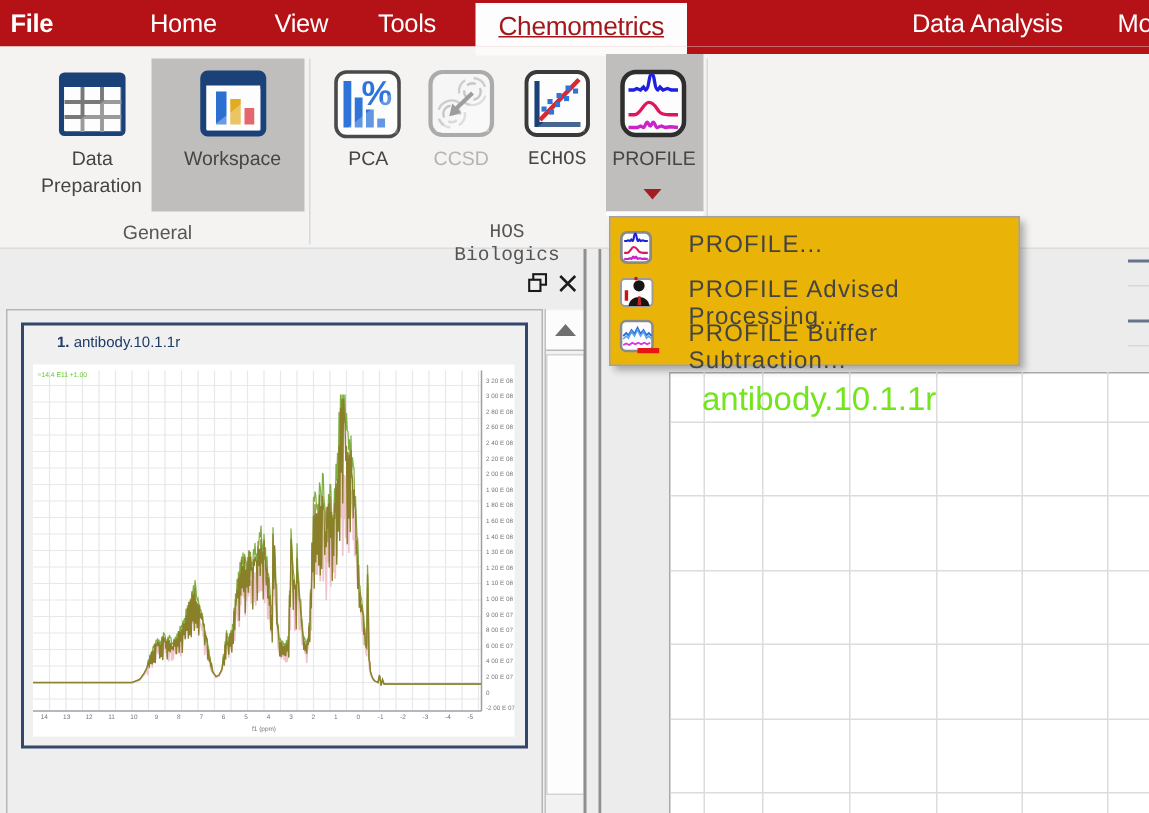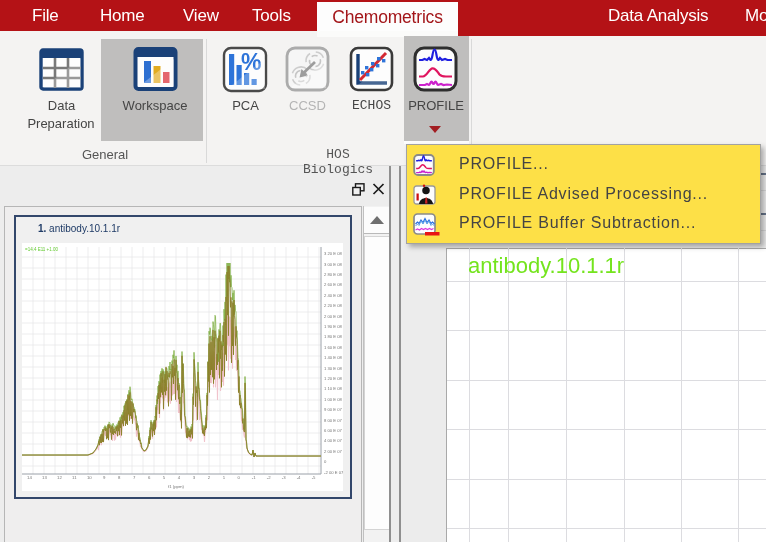--- a/index.html
+++ b/index.html
@@ -1,19 +1,19 @@
 <!DOCTYPE html>
 <html><head><meta charset="utf-8"><style>
 * { margin:0; padding:0; box-sizing:border-box; }
 body { font-family:"Liberation Sans", sans-serif; }
 #app { position:relative; width:766px; height:542px; overflow:hidden; background:#ededed; }
 .abs { position:absolute; }
 #tabbar { left:0; top:0; width:766px; height:31px; background:#b41216; }
 .tab { position:absolute; top:0; height:31px; line-height:31px; color:#fff; font-size:17px; letter-spacing:-0.2px; white-space:nowrap; }
-#activetab { position:absolute; left:317px; top:2px; width:141px; height:29px; background:#fdfdfd; color:#a3161a; font-size:17.5px; letter-spacing:-0.2px; text-align:center; line-height:30px; }
+#activetab { position:absolute; left:317px; top:2px; width:141px; height:29px; background:#fdfdfd; color:#a3161a; font-size:17.5px; letter-spacing:-0.2px; text-align:center; line-height:30px;text-decoration:underline; }
 #redstrip { left:458px; top:31px; width:308px; height:5px; background:#b41216; }
 #ribbon { left:0; top:31px; width:766px; height:135px; background:#f4f3f2; border-bottom:1px solid #dcdcdc; }
 .rsep { position:absolute; top:39px; width:1px; height:124px; background:#d9d9d9; }
 .pressed { position:absolute; background:#bfbebd; }
 .ricon { position:absolute; top:46px; width:45px; height:46px; }
 .rlabel { position:absolute; font-size:13px; color:#454545; text-align:center; white-space:nowrap; }
 .glabel { position:absolute; top:147px; font-size:13px; color:#555; text-align:center; }
 #pagestitle { left:10px; top:175px; font-size:15px; color:#3a3a3a;margin-top:40px; }
 #pagesbox { left:4px; top:206px; width:358px; height:336px; border:1px solid #b6b6b6; border-bottom:none; background:#efeeee; }
 #thumb { left:14px; top:215px; width:338px; height:284px; border:2px solid #33476b; background:#f0f0f0; }
@@ -22,27 +22,27 @@
 #sbar { left:363px; top:206px; width:27px; height:336px; background:#f2f2f2; border-left:1px solid #c0c0c0; }
 #sbtn { left:364px; top:207px; width:26px; height:27px; background:#fcfcfc; border-bottom:1px solid #b9b9b9; }
 #sarrow { left:370px; top:216px; width:0; height:0; border-left:7px solid transparent; border-right:7px solid transparent; border-bottom:8px solid #6f6f6f; }
 #sthumb { left:364px; top:236px; width:26px; height:294px; background:#fdfdfd; border:1px solid #d4d4d4; }
 .spl { position:absolute; top:166px; width:2px; height:376px; background:#8f8f8f; }
 #main { left:401px; top:166px; width:365px; height:376px; background:#ececec; }
 #page { left:446px; top:248px; width:320px; height:294px; background:#fff; border-left:1px solid #a9a9a9; border-top:1px solid #a9a9a9; }
 .gv { position:absolute; top:248px; width:1px; height:294px; background:#dcdce0; }
 .gh { position:absolute; left:447px; width:319px; height:1px; background:#dcdce0; }
 #greentxt { left:468px; top:253px; font-size:22px; color:#74e41d; }
-#menu { left:406px; top:144px; width:355px; height:100px; background:#fde047; border:1px solid #a2a2a2; box-shadow:3px 3px 5px rgba(0,0,0,0.30); }
+#menu { left:406px; top:144px; width:274px; height:100px; background:#eab308; border:1px solid #a2a2a2; box-shadow:3px 3px 5px rgba(0,0,0,0.30); }
 .mitem { position:absolute; left:52px; font-size:16px; letter-spacing:0.8px; color:#444; }
 .micon { position:absolute; left:6px; width:22px; height:22px; }
 </style></head><body>
 <div id="app">
   <div id="tabbar" class="abs"></div>
-  <span class="tab" style="left:32px;">File</span>
+  <span class="tab" style="left:7px;font-weight:bold;">File</span>
   <span class="tab" style="left:100px;">Home</span>
   <span class="tab" style="left:183px;">View</span>
   <span class="tab" style="left:252px;">Tools</span>
   <div id="activetab">Chemometrics</div>
   <span class="tab" style="left:608px;">Data Analysis</span>
   <span class="tab" style="left:745px;">Mod</span>
   <div id="ribbon" class="abs"></div>
   <div id="redstrip" class="abs"></div>
   <div class="abs" style="left:317px; top:31px; width:141px; height:6px; background:#fbfbfa;"></div>
   <div class="rsep" style="left:206px;"></div>

